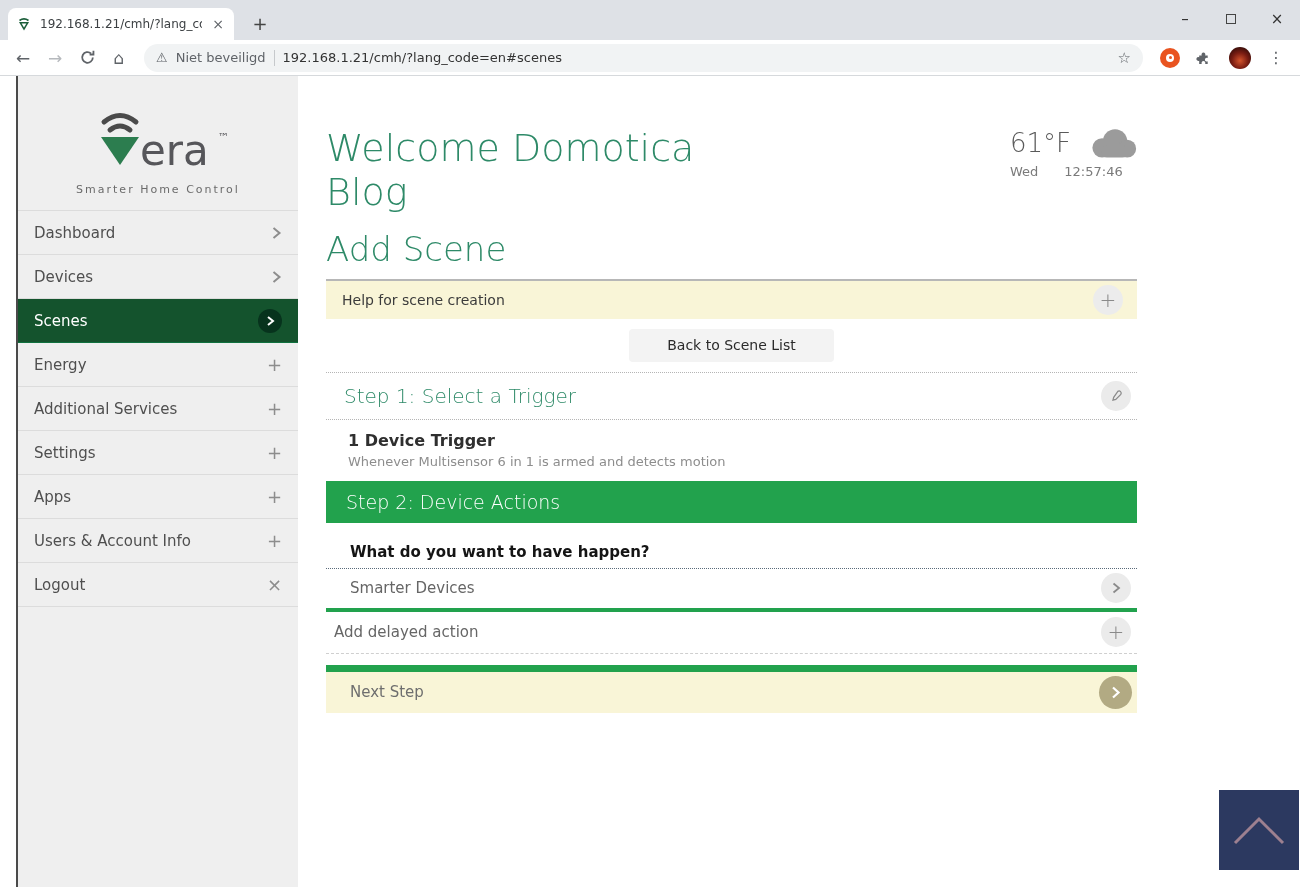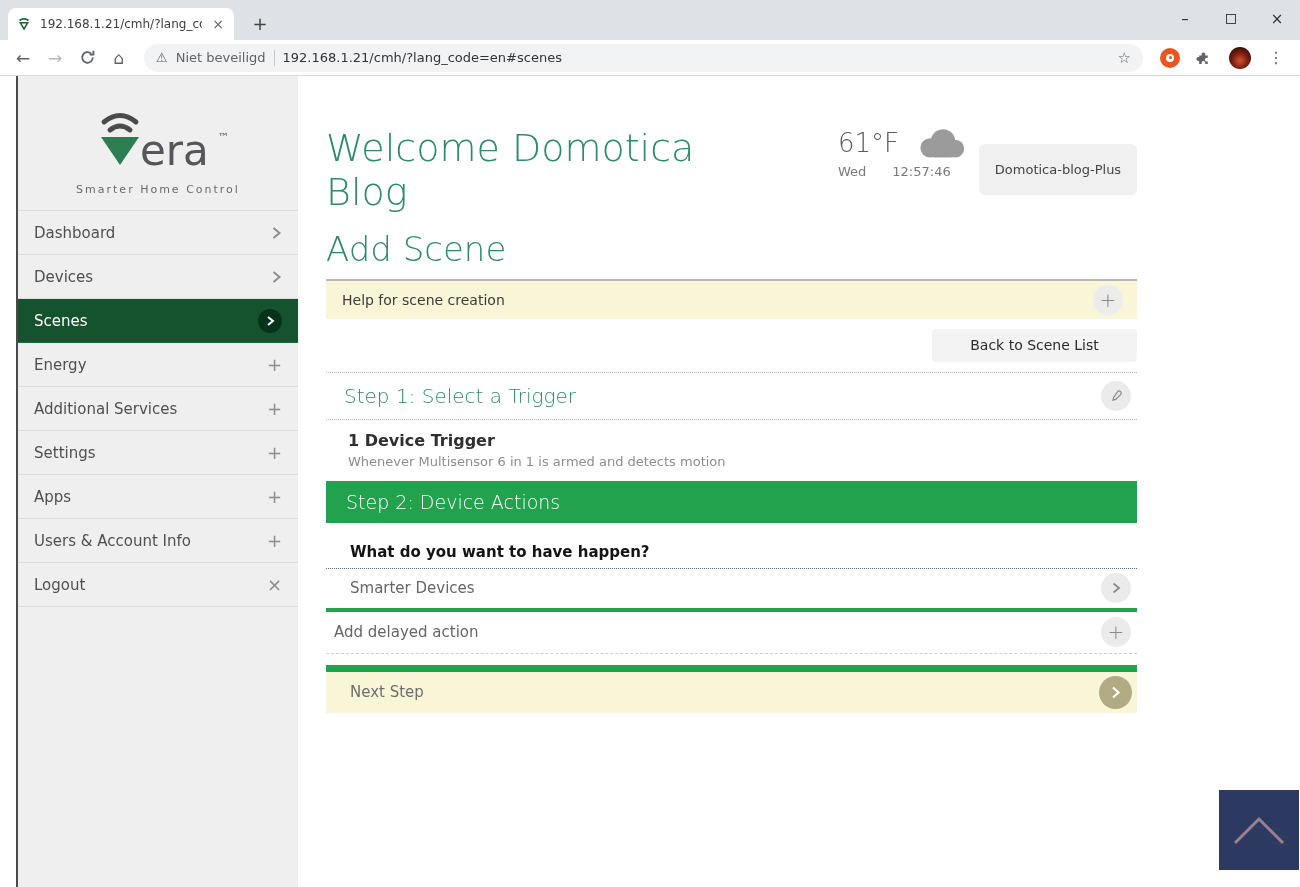--- a/index.html
+++ b/index.html
@@ -84,21 +84,21 @@
 
   .help-bar { margin-top:10px; height:40px; background:#f9f5d7; border-top:2px solid #b7b7b7;
     display:flex; align-items:center; justify-content:space-between; padding:0 14px 0 16px;
     cursor:pointer; }
   .help-text { font-size:14px; color:#3b3b3b; }
   .icon-circle { width:30px; height:30px; border-radius:50%; background:#ebebeb;
     display:flex; align-items:center; justify-content:center; color:#8a8a8a;
     font-size:20px; font-weight:300; flex:none; }
   .help-bar .icon-circle { background:#ececec; }
 
-  .back-row { margin-top:10px; display:flex; justify-content:flex-end; }
+  .back-row { margin-top:10px; display:flex; justify-content:center; }
   .back-btn { width:205px; height:33px; background:#f3f3f3; border-radius:4px;
     display:flex; align-items:center; justify-content:center; font-size:14px;
     color:#2b2b2b; cursor:pointer; }
 
   .step1-header { margin-top:10px; border-top:1px dotted #b5b5b5; border-bottom:1px dotted #b5b5b5;
     padding:8px 6px 8px 18px; display:flex; align-items:center; justify-content:space-between; }
   .step1-title { font-size:20px; font-weight:300; color:#2e8a68; }
 
   .trigger-block { padding:11px 0 8px 22px; }
   .trigger-heading { font-size:16px; font-weight:bold; color:#2f2f2f; }
@@ -267,21 +267,20 @@
                     <rect x="20" y="24" width="33" height="15" rx="7"></rect>
                   </g>
                 </svg>
               </span>
             </div>
             <div class="weather-bottom">
               <span class="weather-day">Wed</span>
               <span class="weather-time">12:57:46</span>
             </div>
           </div>
-          <div class="controller-btn">Domotica-blog-Plus</div>
         </div>
       </div>
 
       <h2 class="add-scene">Add Scene</h2>
 
       <div class="help-bar">
         <span class="help-text">Help for scene creation</span>
         <span class="icon-circle">+</span>
       </div>
 

